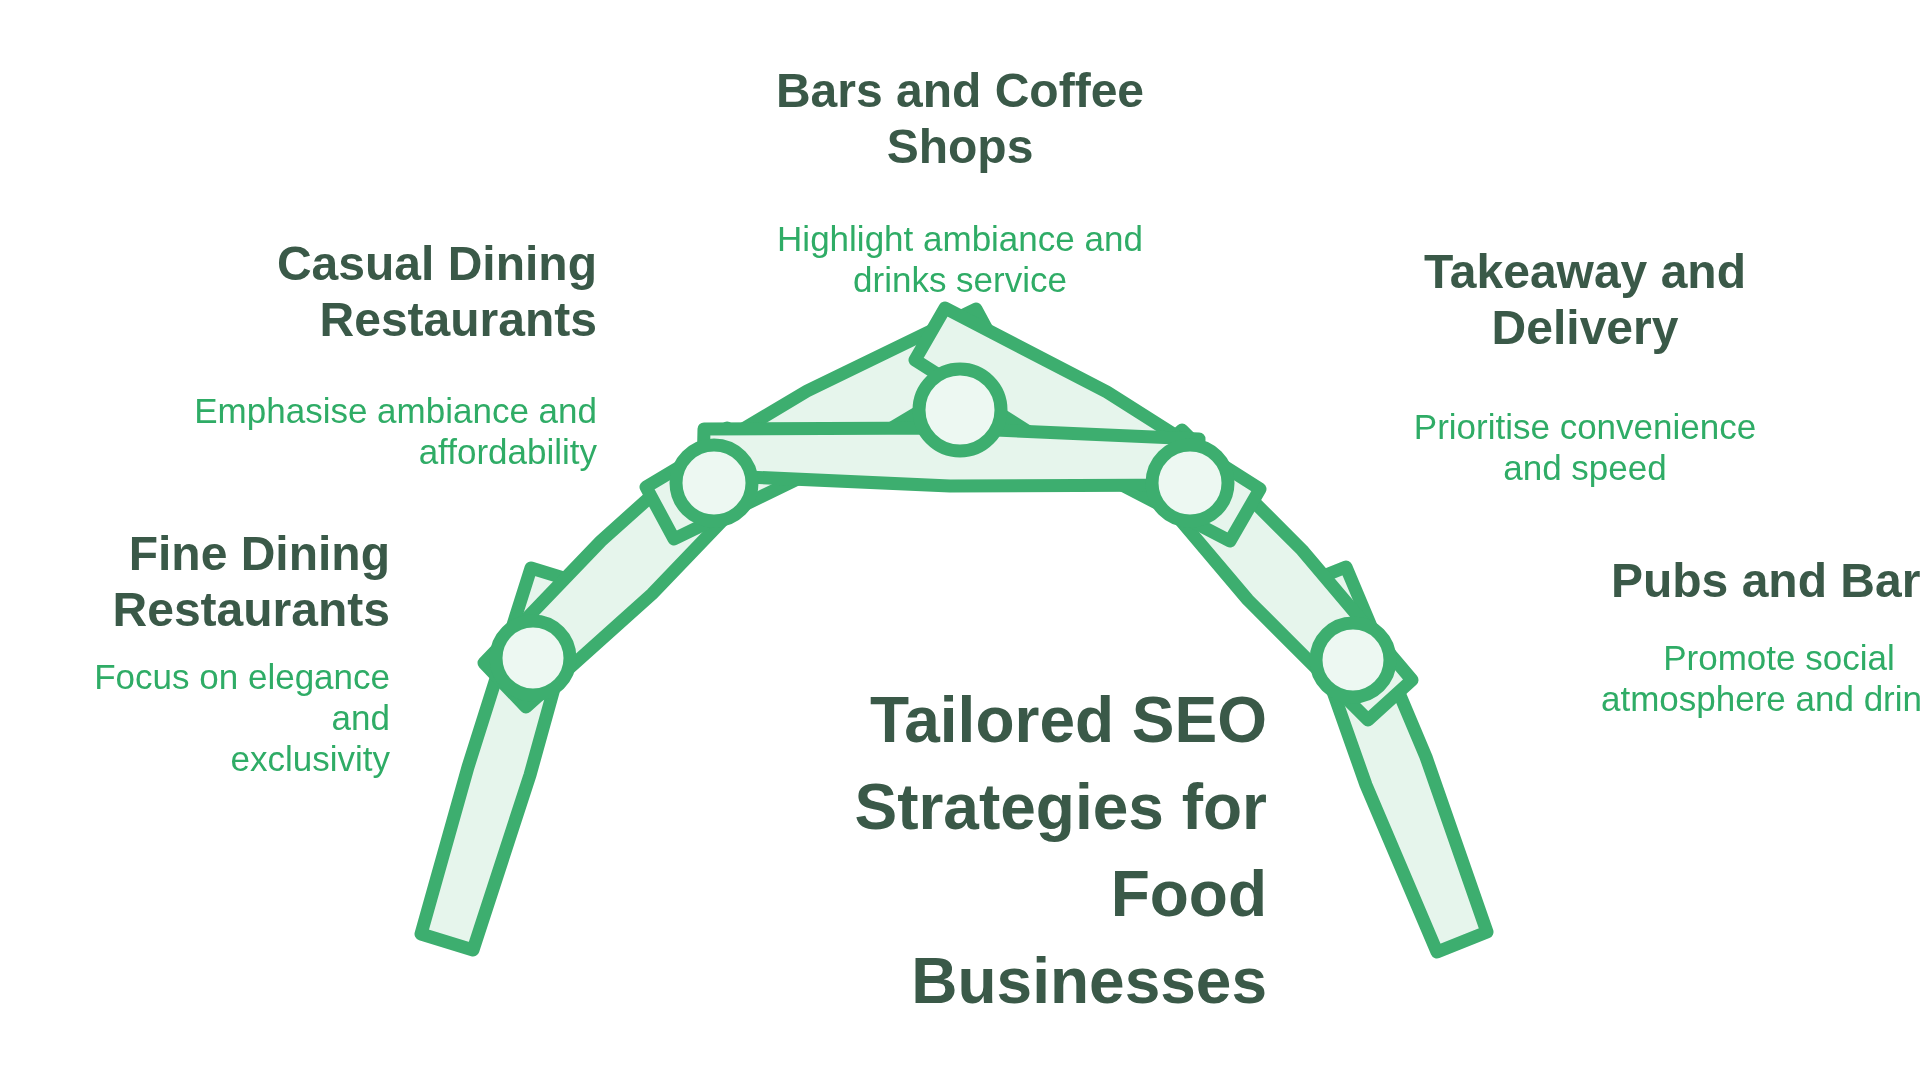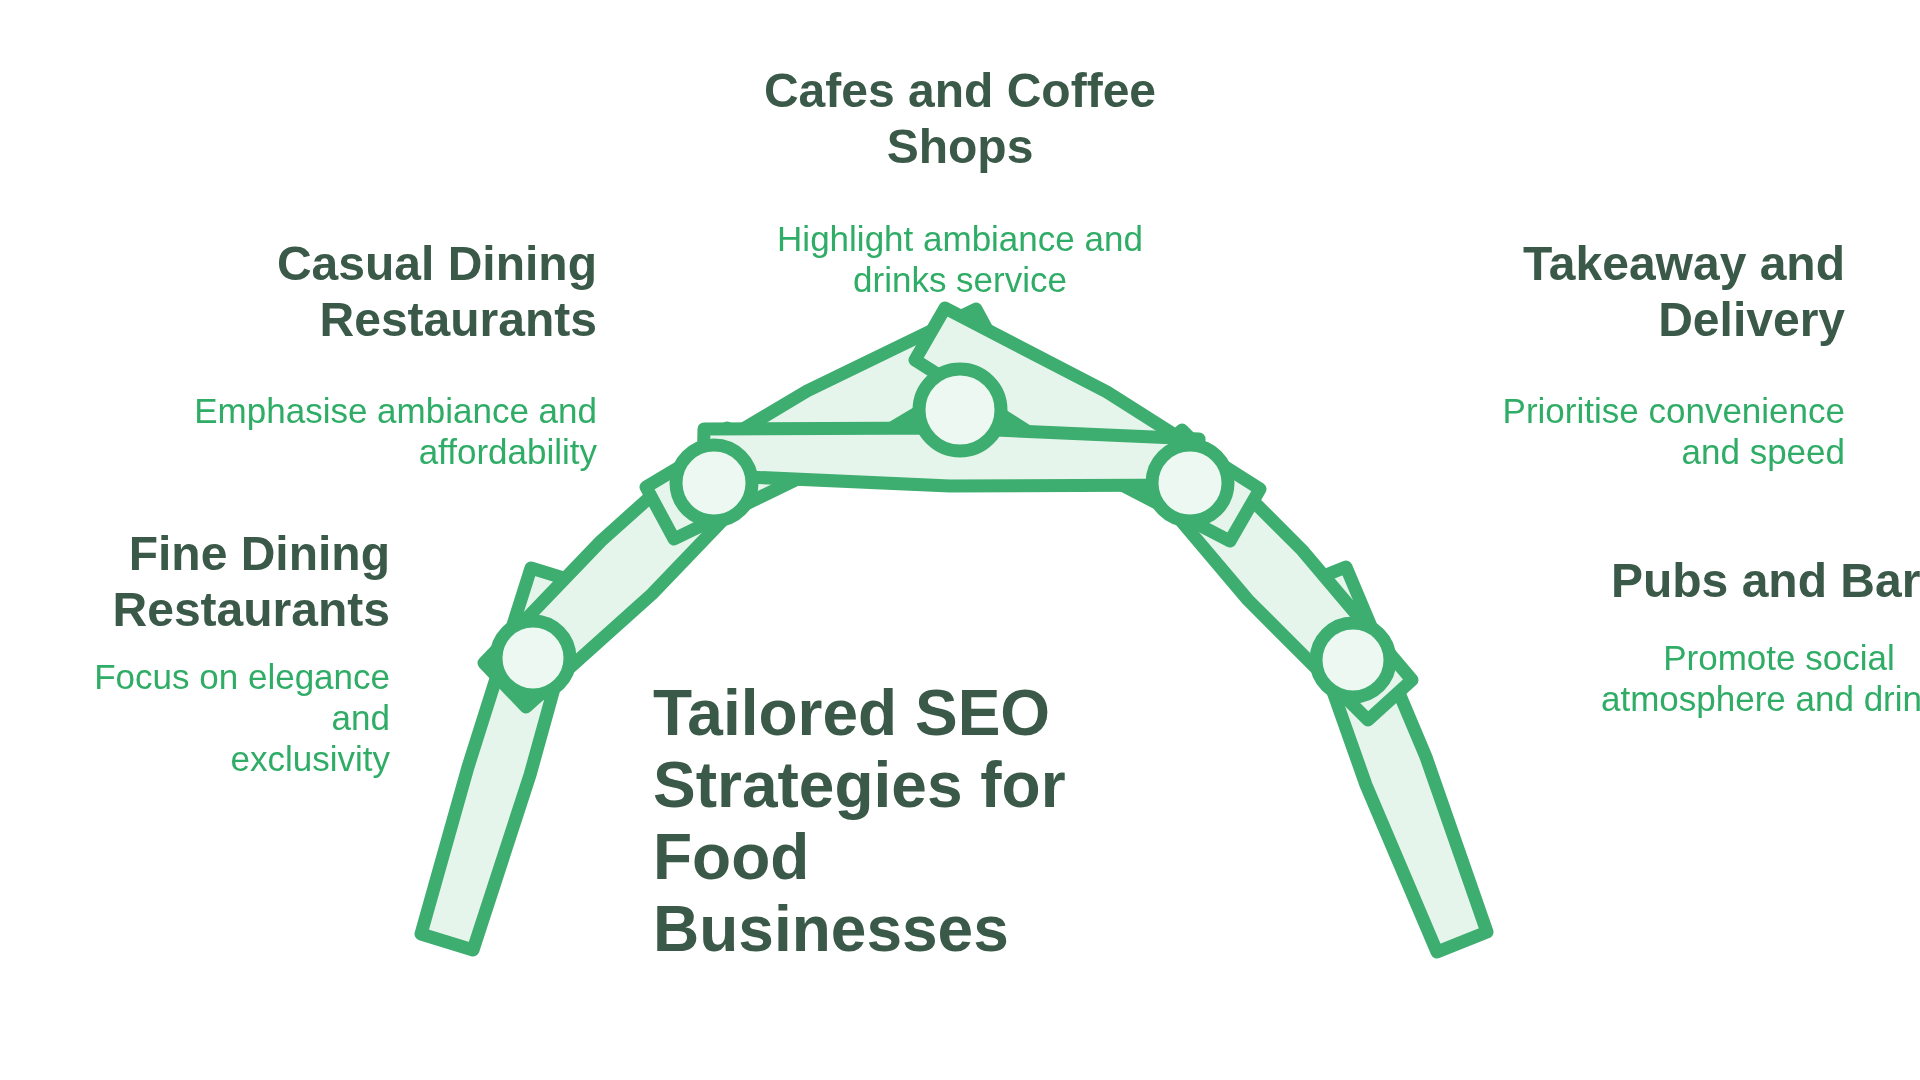--- a/index.html
+++ b/index.html
@@ -29,33 +29,33 @@
   .section .subtitle{
     font-size:35px;
     line-height:41px;
     font-weight:normal;
     color:var(--subtitle);
   }
   .sec-cafes{left:660px;top:45px;width:600px;text-align:center;}
   .sec-cafes .subtitle{margin-top:25px;}
   .sec-casual{left:77px;top:218px;width:520px;text-align:right;}
   .sec-casual .subtitle{margin-top:24px;}
-  .sec-takeaway{left:1325px;top:218px;width:520px;text-align:right;}
-  .sec-takeaway .subtitle{margin-top:24px;}
+  .sec-takeaway{left:1325px;top:226px;width:520px;text-align:center;}
+  .sec-takeaway .subtitle{margin-top:32px;}
   .sec-fine{left:70px;top:508px;width:320px;text-align:right;}
   .sec-fine .subtitle{}
   .sec-pubs{left:1589px;top:535px;width:380px;text-align:center;}
   .sec-pubs .subtitle{margin-top:10px;}
   .main-title{
     position:absolute;
     left:653px;top:677px;width:614px;
-    text-align:left;
+    text-align:right;
     white-space:pre-line;
     font-size:64px;
-    line-height:72px;
+    line-height:87px;
     font-weight:bold;
     color:var(--heading);
   }
   .plank{fill:var(--arch-fill);stroke:var(--arch-stroke);stroke-width:13;stroke-linejoin:round;}
   .joint{fill:var(--joint-fill);stroke:var(--arch-stroke);stroke-width:13;}
 </style>
 </head>
 <body>
 
 <div class="stage">
@@ -74,21 +74,21 @@
     <path class="plank" d="M703 475 L950 486 L1198 485 L1199 439 L951 428 L704 429 Z"></path>
 
     <circle class="joint" cx="533" cy="658" r="37"></circle>
     <circle class="joint" cx="714" cy="483" r="38"></circle>
     <circle class="joint" cx="960" cy="410" r="41"></circle>
     <circle class="joint" cx="1190" cy="483" r="38"></circle>
     <circle class="joint" cx="1353" cy="660" r="37"></circle>
   </svg>
 
   <div class="section sec-cafes">
-    <div class="heading">Cafes and Coffee
+    <div class="heading">Bars and Coffee
 Shops</div>
     <div class="subtitle">Highlight ambiance and
 drinks service</div>
   </div>
 
   <div class="section sec-casual">
     <div class="heading">Casual Dining
 Restaurants</div>
     <div class="subtitle">Emphasise ambiance and
 affordability</div>

